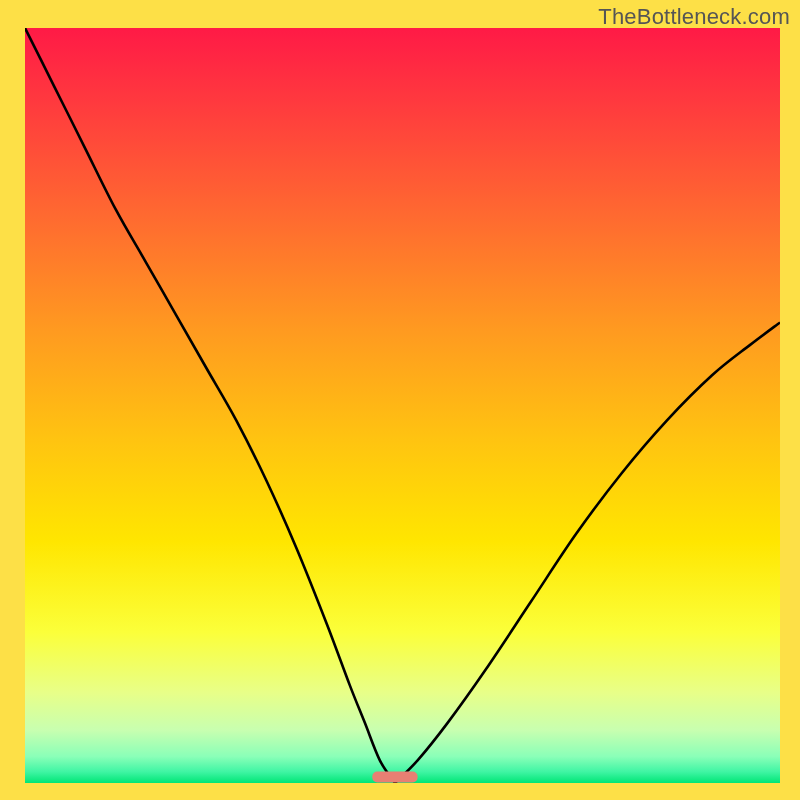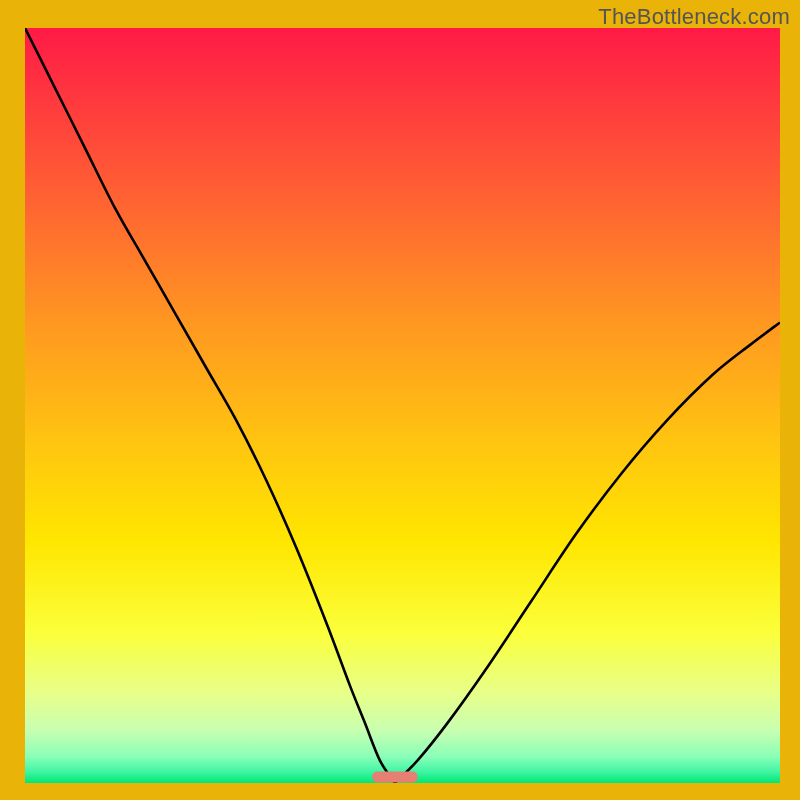--- a/index.html
+++ b/index.html
@@ -8,21 +8,21 @@
     width: 800px;
     height: 800px;
     overflow: hidden;
     background: #000;
     font-family: Arial, Helvetica, sans-serif;
   }
   .frame {
     position: relative;
     width: 800px;
     height: 800px;
-    background: #eab308;
+    background: #fde047;
     text-decoration: underline;
   }
   .watermark {
     position: absolute;
     top: 4px;
     right: 10px;
     color: #555;
     font-size: 22px;
     font-weight: 500;
     letter-spacing: 0.2px;

